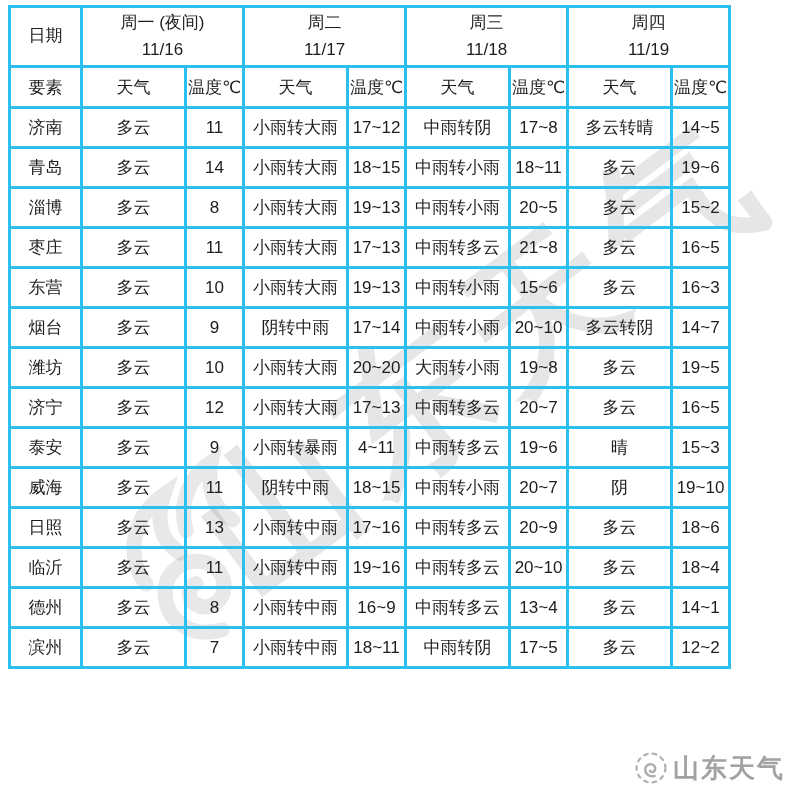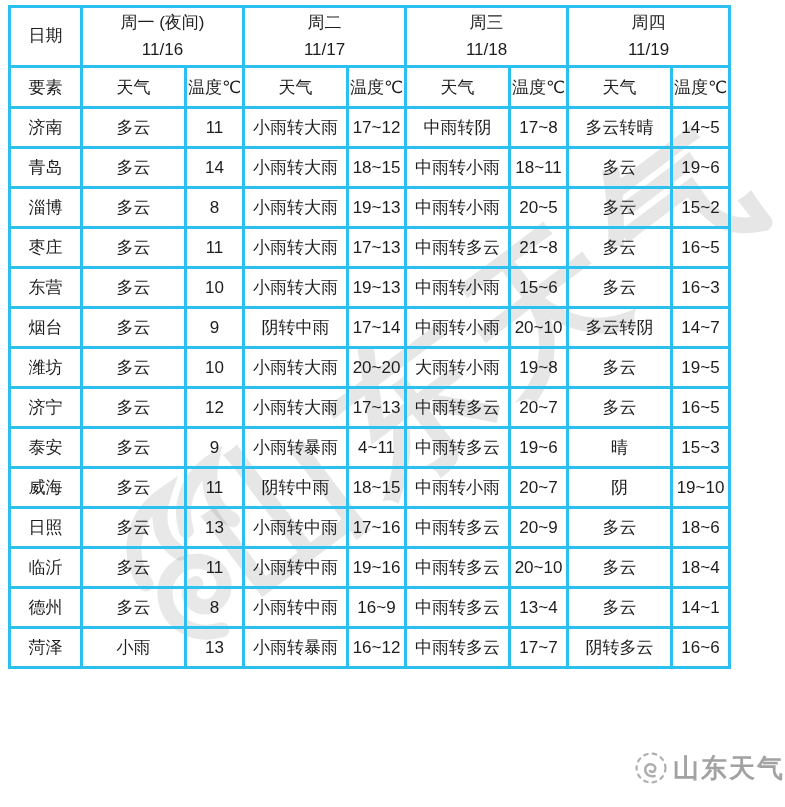--- a/index.html
+++ b/index.html
@@ -295,29 +295,29 @@
           <td>多云</td>
           <td>8</td>
           <td>小雨转中雨</td>
           <td>16~9</td>
           <td>中雨转多云</td>
           <td>13~4</td>
           <td>多云</td>
           <td>14~1</td>
         </tr>
         <tr>
-          <td>菏泽</td>
-          <td>小雨</td>
-          <td>13</td>
-          <td>小雨转暴雨</td>
-          <td>16~12</td>
-          <td>中雨转多云</td>
-          <td>17~7</td>
-          <td>阴转多云</td>
-          <td>16~6</td>
+          <td>滨州</td>
+          <td>多云</td>
+          <td>7</td>
+          <td>小雨转中雨</td>
+          <td>18~11</td>
+          <td>中雨转阴</td>
+          <td>17~5</td>
+          <td>多云</td>
+          <td>12~2</td>
         </tr>
       </tbody>
   </table>
 
   <div class="corner-wm">
     <svg class="swirl-small" viewBox="0 0 100 100" fill="none" stroke="currentColor">
       <circle cx="50" cy="50" r="40" stroke-width="6" stroke-dasharray="10 14" stroke-linecap="round"></circle>
       <path d="M60 72 C46 76 34 67 34 55 C34 44 43 38 52 40 C60 42 64 49 61 56 C58 62 51 63 47 58" stroke-width="7" stroke-linecap="round"></path>
     </svg>
     <span class="corner-text">山东天气</span>

